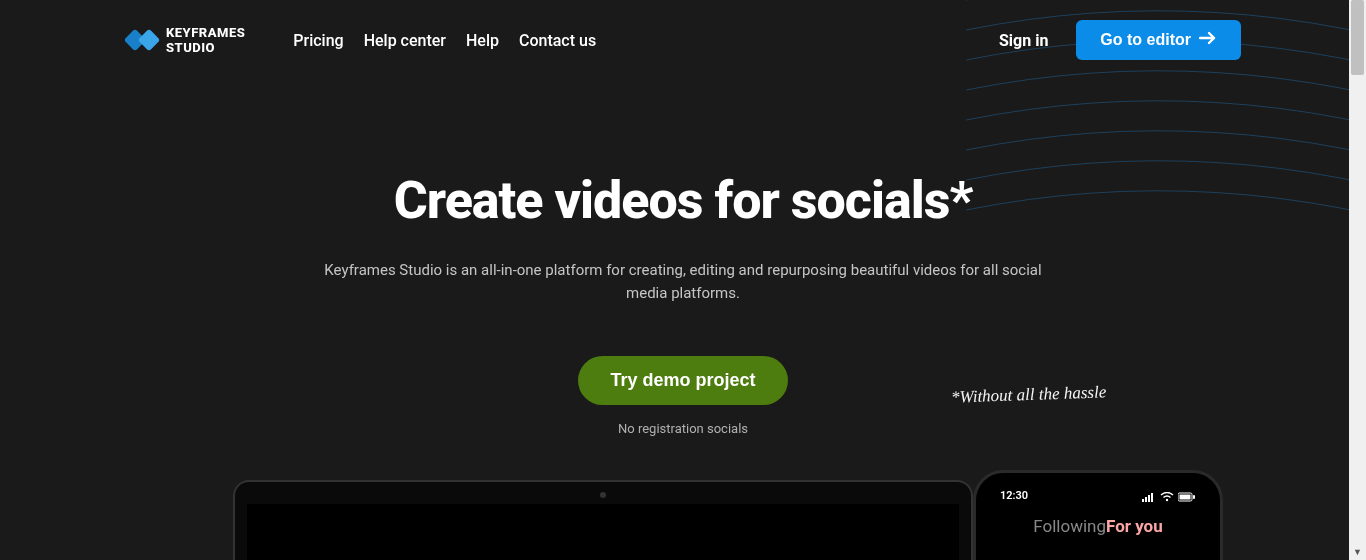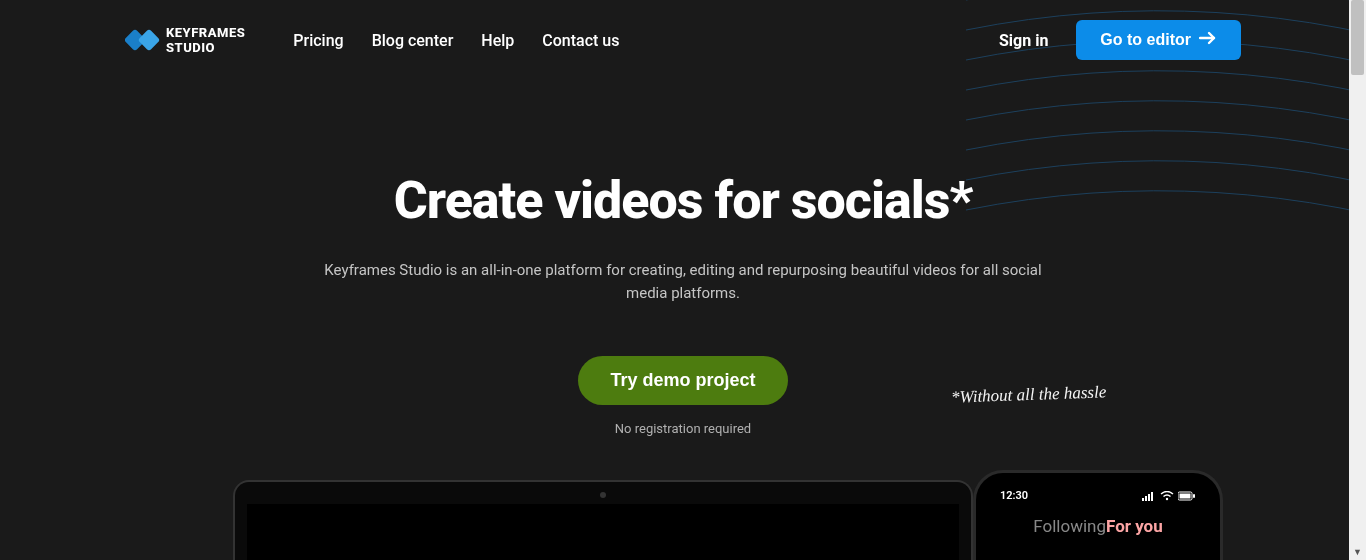--- a/index.html
+++ b/index.html
@@ -49,21 +49,21 @@
     
     .logo-text {
       font-weight: 800;
       font-size: 13px;
       line-height: 1.1;
       letter-spacing: 0.5px;
     }
     
     .nav {
       display: flex;
-      gap: 28px;
+      gap: 20px;
       margin-left: 48px;
     }
     
     .nav-link {
       color: #fff;
       font-size: 16px;
       font-weight: 500;
       cursor: pointer;
     }
     
@@ -208,21 +208,21 @@
       left: 6px;
       right: 6px;
       bottom: 0;
       background: #000;
       border-radius: 24px 24px 0 0;
     }
     
     .phone-status {
       display: flex;
       justify-content: space-between;
-      align-items: center;
+      align-items: flex-end;
       padding: 10px 18px 4px;
       font-size: 11px;
       color: #fff;
       font-weight: 600;
     }
     
     .phone-status-icons {
       display: flex;
       gap: 4px;
       align-items: center;
@@ -305,21 +305,21 @@
       </svg>
     </span>
     <div class="logo-text">
       <div>KEYFRAMES</div>
       <div>STUDIO</div>
     </div>
   </div>
 
   <nav class="nav">
     <span class="nav-link">Pricing</span>
-    <span class="nav-link">Blog center</span>
+    <span class="nav-link">Help center</span>
     <span class="nav-link">Help</span>
     <span class="nav-link">Contact us</span>
   </nav>
 
   <div class="header-right">
     <span class="signin">Sign in</span>
     <button class="cta-button">
       <span>Go to editor</span>
       <span>
         <svg width="18" height="14" viewBox="0 0 18 14" fill="none" stroke="#fff" stroke-width="2.4" stroke-linecap="round" stroke-linejoin="round">
@@ -329,21 +329,21 @@
       </span>
     </button>
   </div>
 </header>
 
 <section class="hero">
   <h1 class="hero-title">Create videos for socials*</h1>
   <p class="hero-subtitle">Keyframes Studio is an all-in-one platform for creating, editing and repurposing beautiful videos for all social media platforms.</p>
   <div class="hero-annotation">*Without all the hassle</div>
   <button class="demo-button">Try demo project</button>
-  <p class="hero-note">No registration required</p>
+  <p class="hero-note">No registration socials</p>
 </section>
 
 <div class="devices">
   <div class="laptop">
     <div class="laptop-camera"></div>
     <div class="laptop-screen"></div>
   </div>
   <div class="phone">
     <div class="phone-inner">
       <div class="phone-status">

